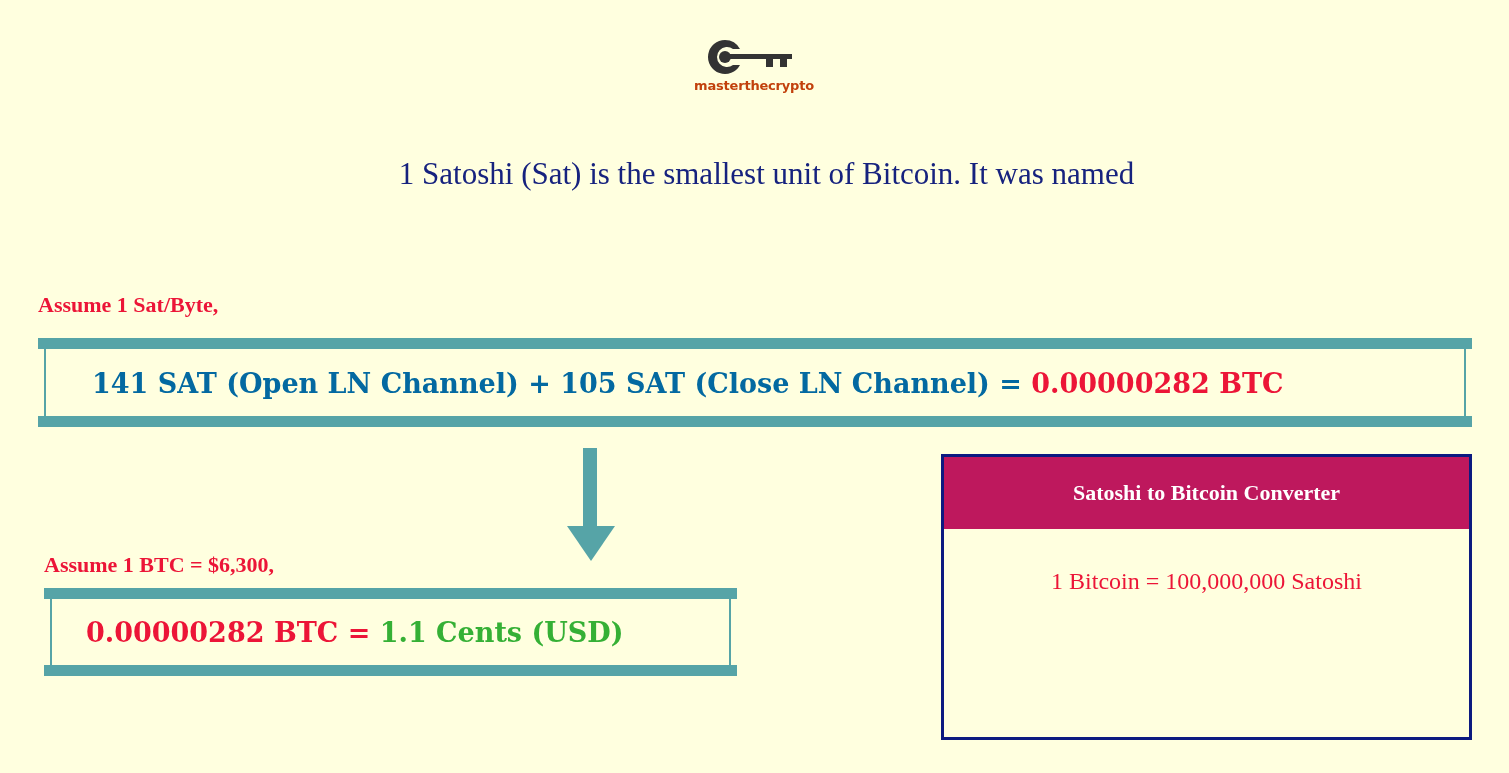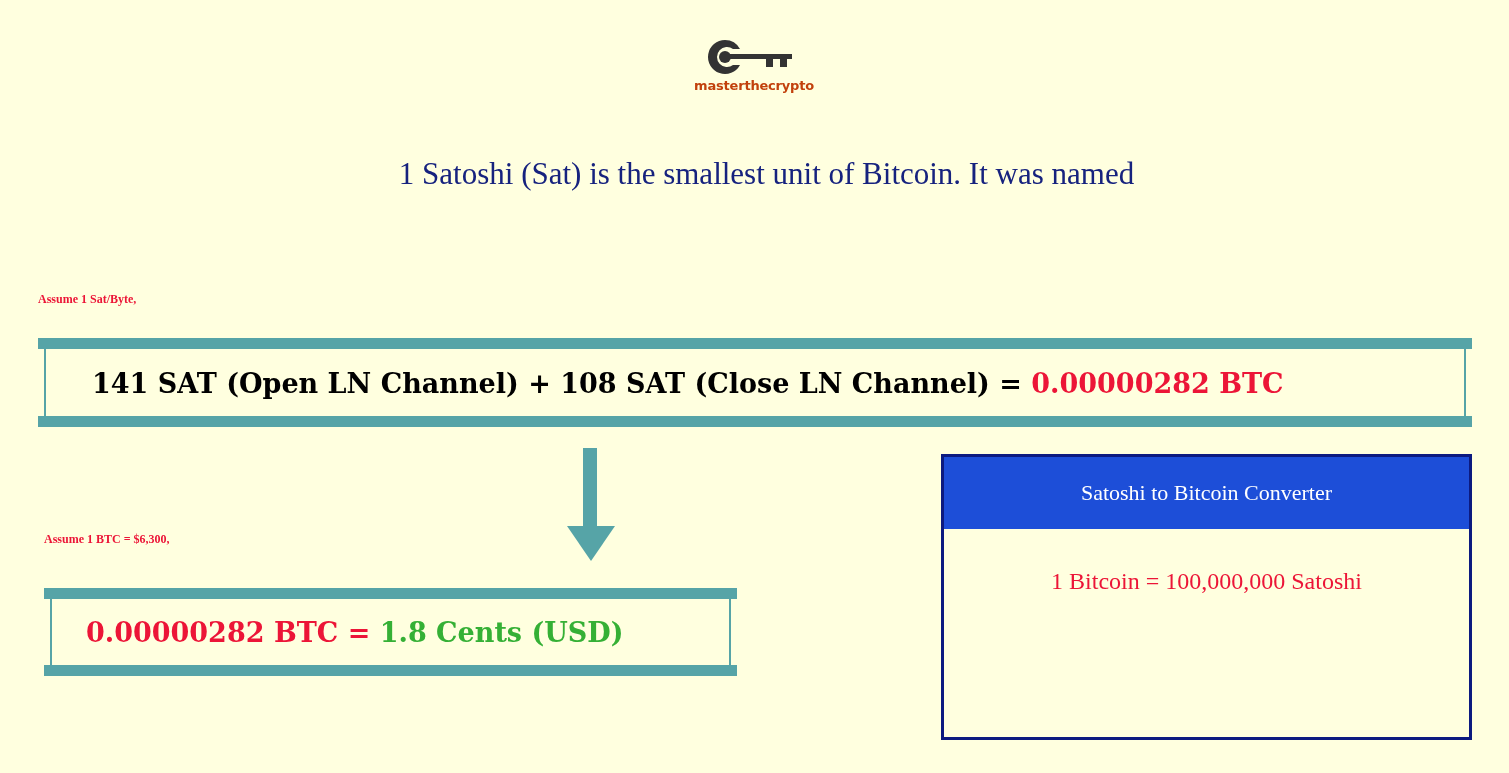--- a/index.html
+++ b/index.html
@@ -8,46 +8,46 @@
     font-family:"DejaVu Serif", serif;
   }
   .logo { position:absolute; left:684px; top:36px; width:140px; text-align:center; }
   .logo svg { display:block; margin:0 auto; }
   .logo-text { font-family:"DejaVu Sans", sans-serif; font-weight:bold; font-size:13px; color:#c2410c; margin-top:0px; letter-spacing:-0.2px; }
   .intro {
     position:absolute; left:0; width:1509px; top:150px; text-align:center;
     font-family:"Liberation Serif", serif; color:#16227e; font-size:31px; line-height:48px;margin-left:12px;
   }
   .assume {
-    position:absolute; font-family:"Liberation Serif", serif; font-weight:bold; color:#ec1537; font-size:12px;
+    position:absolute; font-family:"Liberation Serif", serif; font-weight:bold; color:#ec1537; font-size:22px;
   }
   .box {
     position:absolute; background:#ffffdf;
     border-top:11px solid #56a4a7; border-bottom:11px solid #56a4a7;
   }
   .box::before, .box::after {
     content:""; position:absolute; top:0; bottom:0; width:2px; background:#56a4a7;
   }
   .box::before { left:6px; }
   .box::after { right:6px; }
   .fancy {
     font-family:"DejaVu Serif", serif; font-weight:bold; white-space:nowrap;
     position:absolute; top:50%; transform:translateY(-50%);
   }
-  .blue { color:#000000; }
+  .blue { color:#0369a1; }
   .red { color:#ec1537;text-align:right; }
   .green { color:#35b035; }
   .arrow { position:absolute; left:566px; top:448px; }
   .conv {
     position:absolute; left:941px; top:454px; width:531px; height:286px;
     border:3px solid #0c1a80; box-sizing:border-box; background:#ffffdf;
   }
   .conv-head {
-    background:#1d4ed8; color:#fff; height:72px; line-height:72px; text-align:center;
-    font-family:"Liberation Serif", serif; font-size:22px;
+    background:#be185d; color:#fff; height:72px; line-height:72px; text-align:center;
+    font-family:"Liberation Serif", serif; font-size:22px;font-weight:bold;
   }
   .conv-row {
     height:112px; line-height:104px; text-align:center; color:#ec1537;
     font-family:"Liberation Serif", serif; font-size:24px;
   }
   .conv-row + .conv-row { border-top:3px solid #0c1a80; height:105px; line-height:105px; }
 </style>
 </head>
 <body>
 
@@ -65,37 +65,37 @@
 <div class="intro">
   <div>1 Satoshi (Sat) is the smallest unit of Bitcoin. It was named</div>
 </div>
 
 <div class="assume" style="left:38px; top:292px;">Assume 1 Sat/Byte,</div>
 
 <div class="box" style="left:38px; top:338px; width:1434px; height:67px;">
   <div class="fancy" style="left:54px; font-size:27px;">
     <span class="blue">141 SAT (Open LN Channel)</span>
     <span class="blue">+</span>
-    <span class="blue">108 SAT (Close LN Channel)</span>
+    <span class="blue">105 SAT (Close LN Channel)</span>
     <span class="blue">=</span>
     <span class="red">0.00000282 BTC</span>
   </div>
 </div>
 
 <svg class="arrow" width="50" height="115" viewBox="0 0 50 115">
   <rect x="17" y="0" width="14" height="80" fill="#56a4a7"></rect>
   <polygon points="1,78 49,78 25,113" fill="#56a4a7"></polygon>
 </svg>
 
-<div class="assume" style="left:44px; top:532px;">Assume 1 BTC = $6,300,</div>
+<div class="assume" style="left:44px; top:552px;">Assume 1 BTC = $6,300,</div>
 
 <div class="box" style="left:44px; top:588px; width:693px; height:66px;">
   <div class="fancy" style="left:42px; font-size:27px;">
     <span class="red">0.00000282 BTC</span>
     <span class="red">=</span>
-    <span class="green">1.8 Cents (USD)</span>
+    <span class="green">1.1 Cents (USD)</span>
   </div>
 </div>
 
 <div class="conv">
   <div class="conv-head">Satoshi to Bitcoin Converter</div>
   <div class="conv-row">1 Bitcoin = 100,000,000 Satoshi</div>
 </div>
 
 </body></html>

